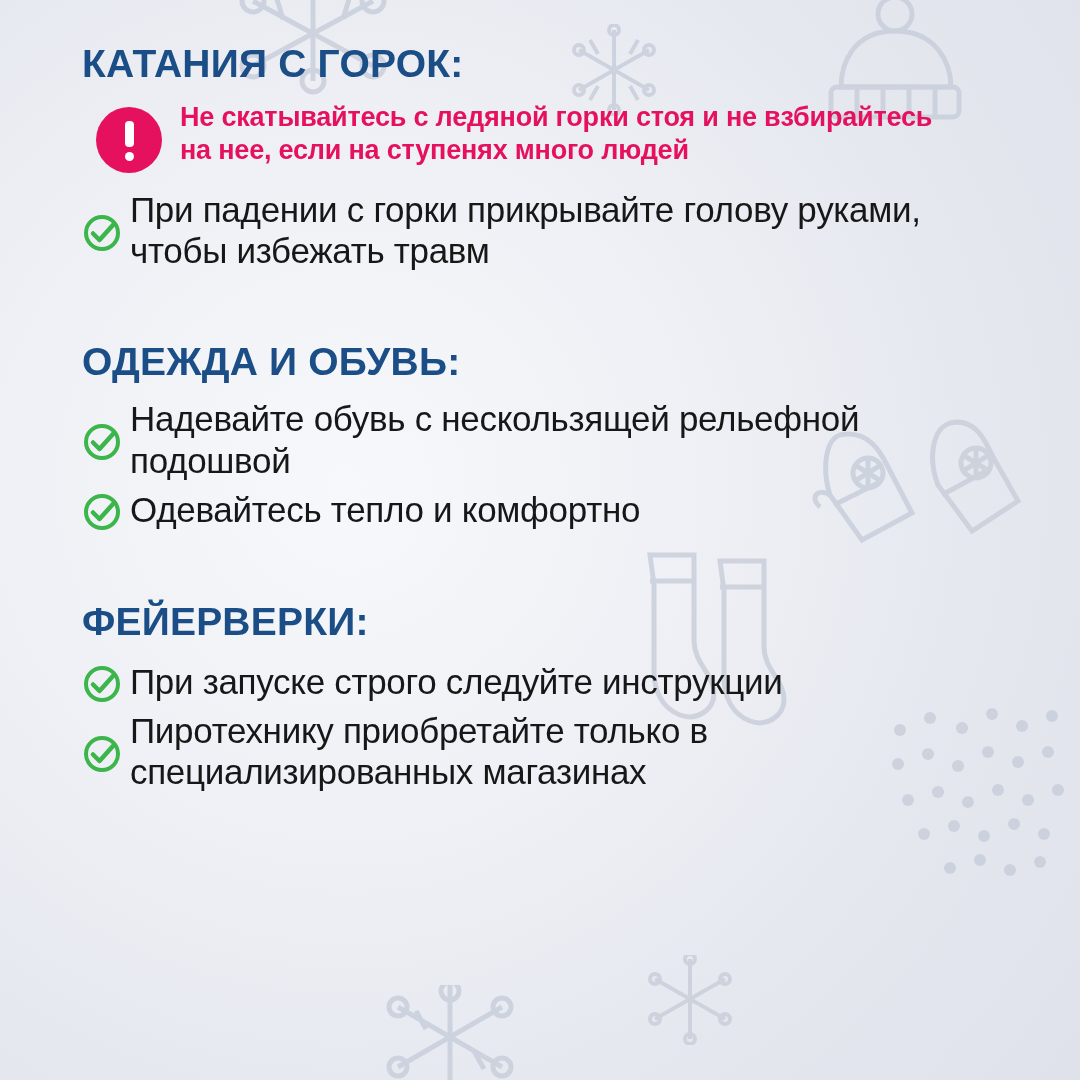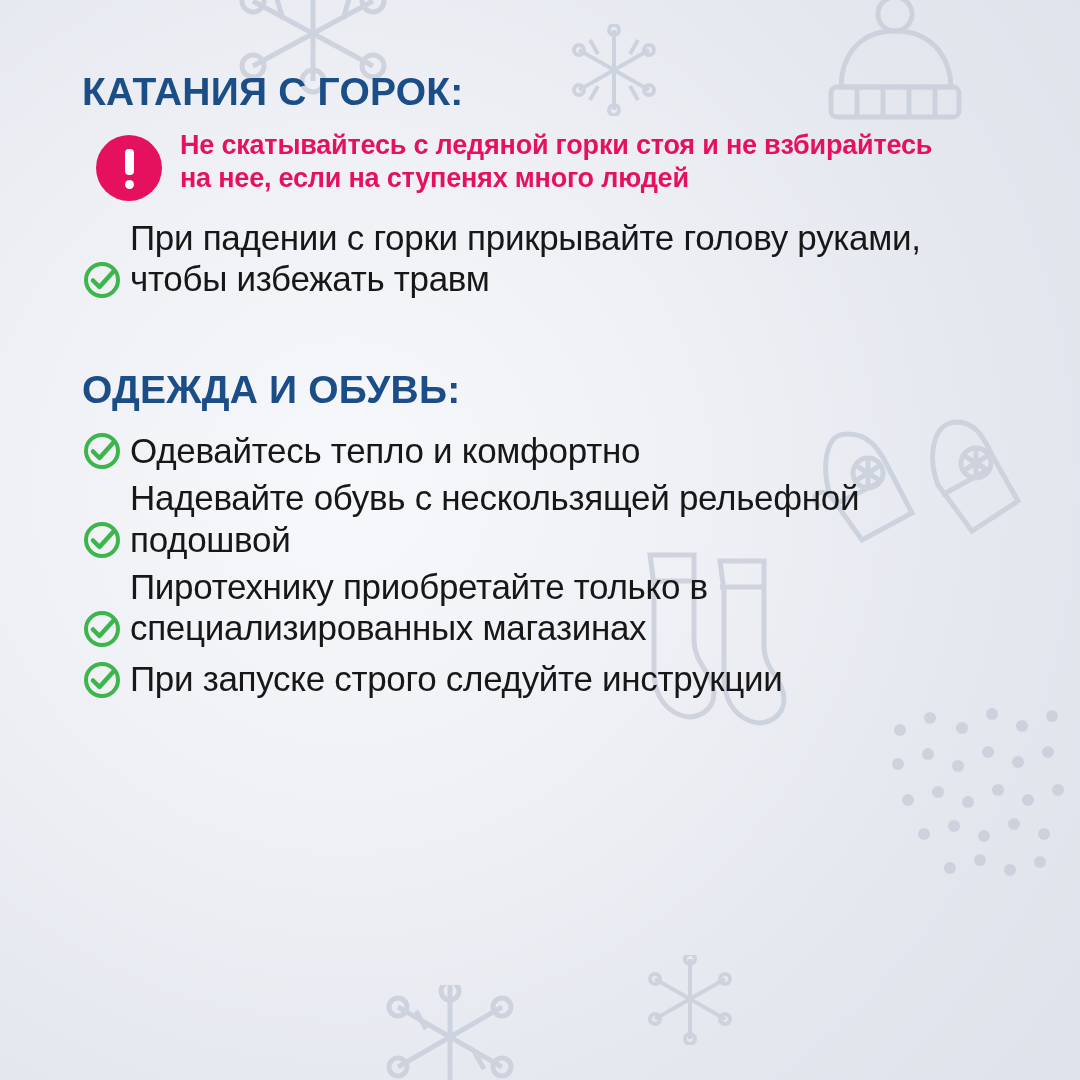--- a/index.html
+++ b/index.html
@@ -38,21 +38,21 @@
   .deco-mittens   { left: 800px;  top: 395px; }
   .deco-socks     { left: 610px;  top: 545px; }
   .deco-dots      { left: 880px;  top: 700px; }
   .deco-snow-bl   { left: 380px;  top: 985px; }
   .deco-snow-bm   { left: 645px;  top: 955px; }
 
   
   .content {
     position: relative;
     z-index: 2;
-    padding: 72px 60px 0 82px;
+    padding: 44px 60px 0 82px;
     box-sizing: border-box;
   }
 
   .section { margin-bottom: 6px; }
 
   .section-title {
     color: #1b4e86;
     font-size: 39px;
     font-weight: bold;
     letter-spacing: .2px;
@@ -101,21 +101,21 @@
     font-size: 27px;
     font-weight: bold;
     line-height: 1.23;
     letter-spacing: -.2px;
     max-width: 790px;
   }
 
   
   .check-item {
     display: flex;
-    align-items: flex-end;
+    align-items: center;
     margin-bottom: 6px;
   }
   .check-icon {
     flex: 0 0 auto;
     width: 40px;
     height: 40px;
     margin: 5px 8px 0 0;
   }
   .check-icon svg { display: block; }
   .check-text {
@@ -291,51 +291,52 @@
     <div class="section">
       <h2 class="section-title gap-top">ОДЕЖДА И ОБУВЬ:</h2>
 
       <div class="check-item">
         <span class="check-icon">
           <svg width="40" height="40" viewBox="0 0 40 40" fill="none">
             <circle cx="20" cy="20" r="16" stroke="#3cb54a" stroke-width="4"></circle>
             <path d="M11 20.5 L17.5 27 L31 12" stroke="#3cb54a" stroke-width="4.5" stroke-linecap="round" stroke-linejoin="round"></path>
           </svg>
         </span>
+        <span class="check-text">Надевайте обувь с нескользящей рельефной подошвой</span>
+      </div>
+
+      <div class="check-item">
+        <span class="check-icon">
+          <svg width="40" height="40" viewBox="0 0 40 40" fill="none">
+            <circle cx="20" cy="20" r="16" stroke="#3cb54a" stroke-width="4"></circle>
+            <path d="M11 20.5 L17.5 27 L31 12" stroke="#3cb54a" stroke-width="4.5" stroke-linecap="round" stroke-linejoin="round"></path>
+          </svg>
+        </span>
         <span class="check-text">Одевайтесь тепло и комфортно</span>
       </div>
-
-      <div class="check-item">
-        <span class="check-icon">
-          <svg width="40" height="40" viewBox="0 0 40 40" fill="none">
-            <circle cx="20" cy="20" r="16" stroke="#3cb54a" stroke-width="4"></circle>
-            <path d="M11 20.5 L17.5 27 L31 12" stroke="#3cb54a" stroke-width="4.5" stroke-linecap="round" stroke-linejoin="round"></path>
-          </svg>
-        </span>
-        <span class="check-text">Надевайте обувь с нескользящей рельефной подошвой</span>
-      </div>
     </div>
 
     <div class="section">
+      <h2 class="section-title gap-top">ФЕЙЕРВЕРКИ:</h2>
+
+      <div class="check-item">
+        <span class="check-icon">
+          <svg width="40" height="40" viewBox="0 0 40 40" fill="none">
+            <circle cx="20" cy="20" r="16" stroke="#3cb54a" stroke-width="4"></circle>
+            <path d="M11 20.5 L17.5 27 L31 12" stroke="#3cb54a" stroke-width="4.5" stroke-linecap="round" stroke-linejoin="round"></path>
+          </svg>
+        </span>
+        <span class="check-text">При запуске строго следуйте инструкции</span>
+      </div>
 
       <div class="check-item">
         <span class="check-icon">
           <svg width="40" height="40" viewBox="0 0 40 40" fill="none">
             <circle cx="20" cy="20" r="16" stroke="#3cb54a" stroke-width="4"></circle>
             <path d="M11 20.5 L17.5 27 L31 12" stroke="#3cb54a" stroke-width="4.5" stroke-linecap="round" stroke-linejoin="round"></path>
           </svg>
         </span>
         <span class="check-text">Пиротехнику приобретайте только в специализированных магазинах</span>
       </div>
-
-      <div class="check-item">
-        <span class="check-icon">
-          <svg width="40" height="40" viewBox="0 0 40 40" fill="none">
-            <circle cx="20" cy="20" r="16" stroke="#3cb54a" stroke-width="4"></circle>
-            <path d="M11 20.5 L17.5 27 L31 12" stroke="#3cb54a" stroke-width="4.5" stroke-linecap="round" stroke-linejoin="round"></path>
-          </svg>
-        </span>
-        <span class="check-text">При запуске строго следуйте инструкции</span>
-      </div>
     </div>
 
   </div>
 </div>
 
 </body></html>

